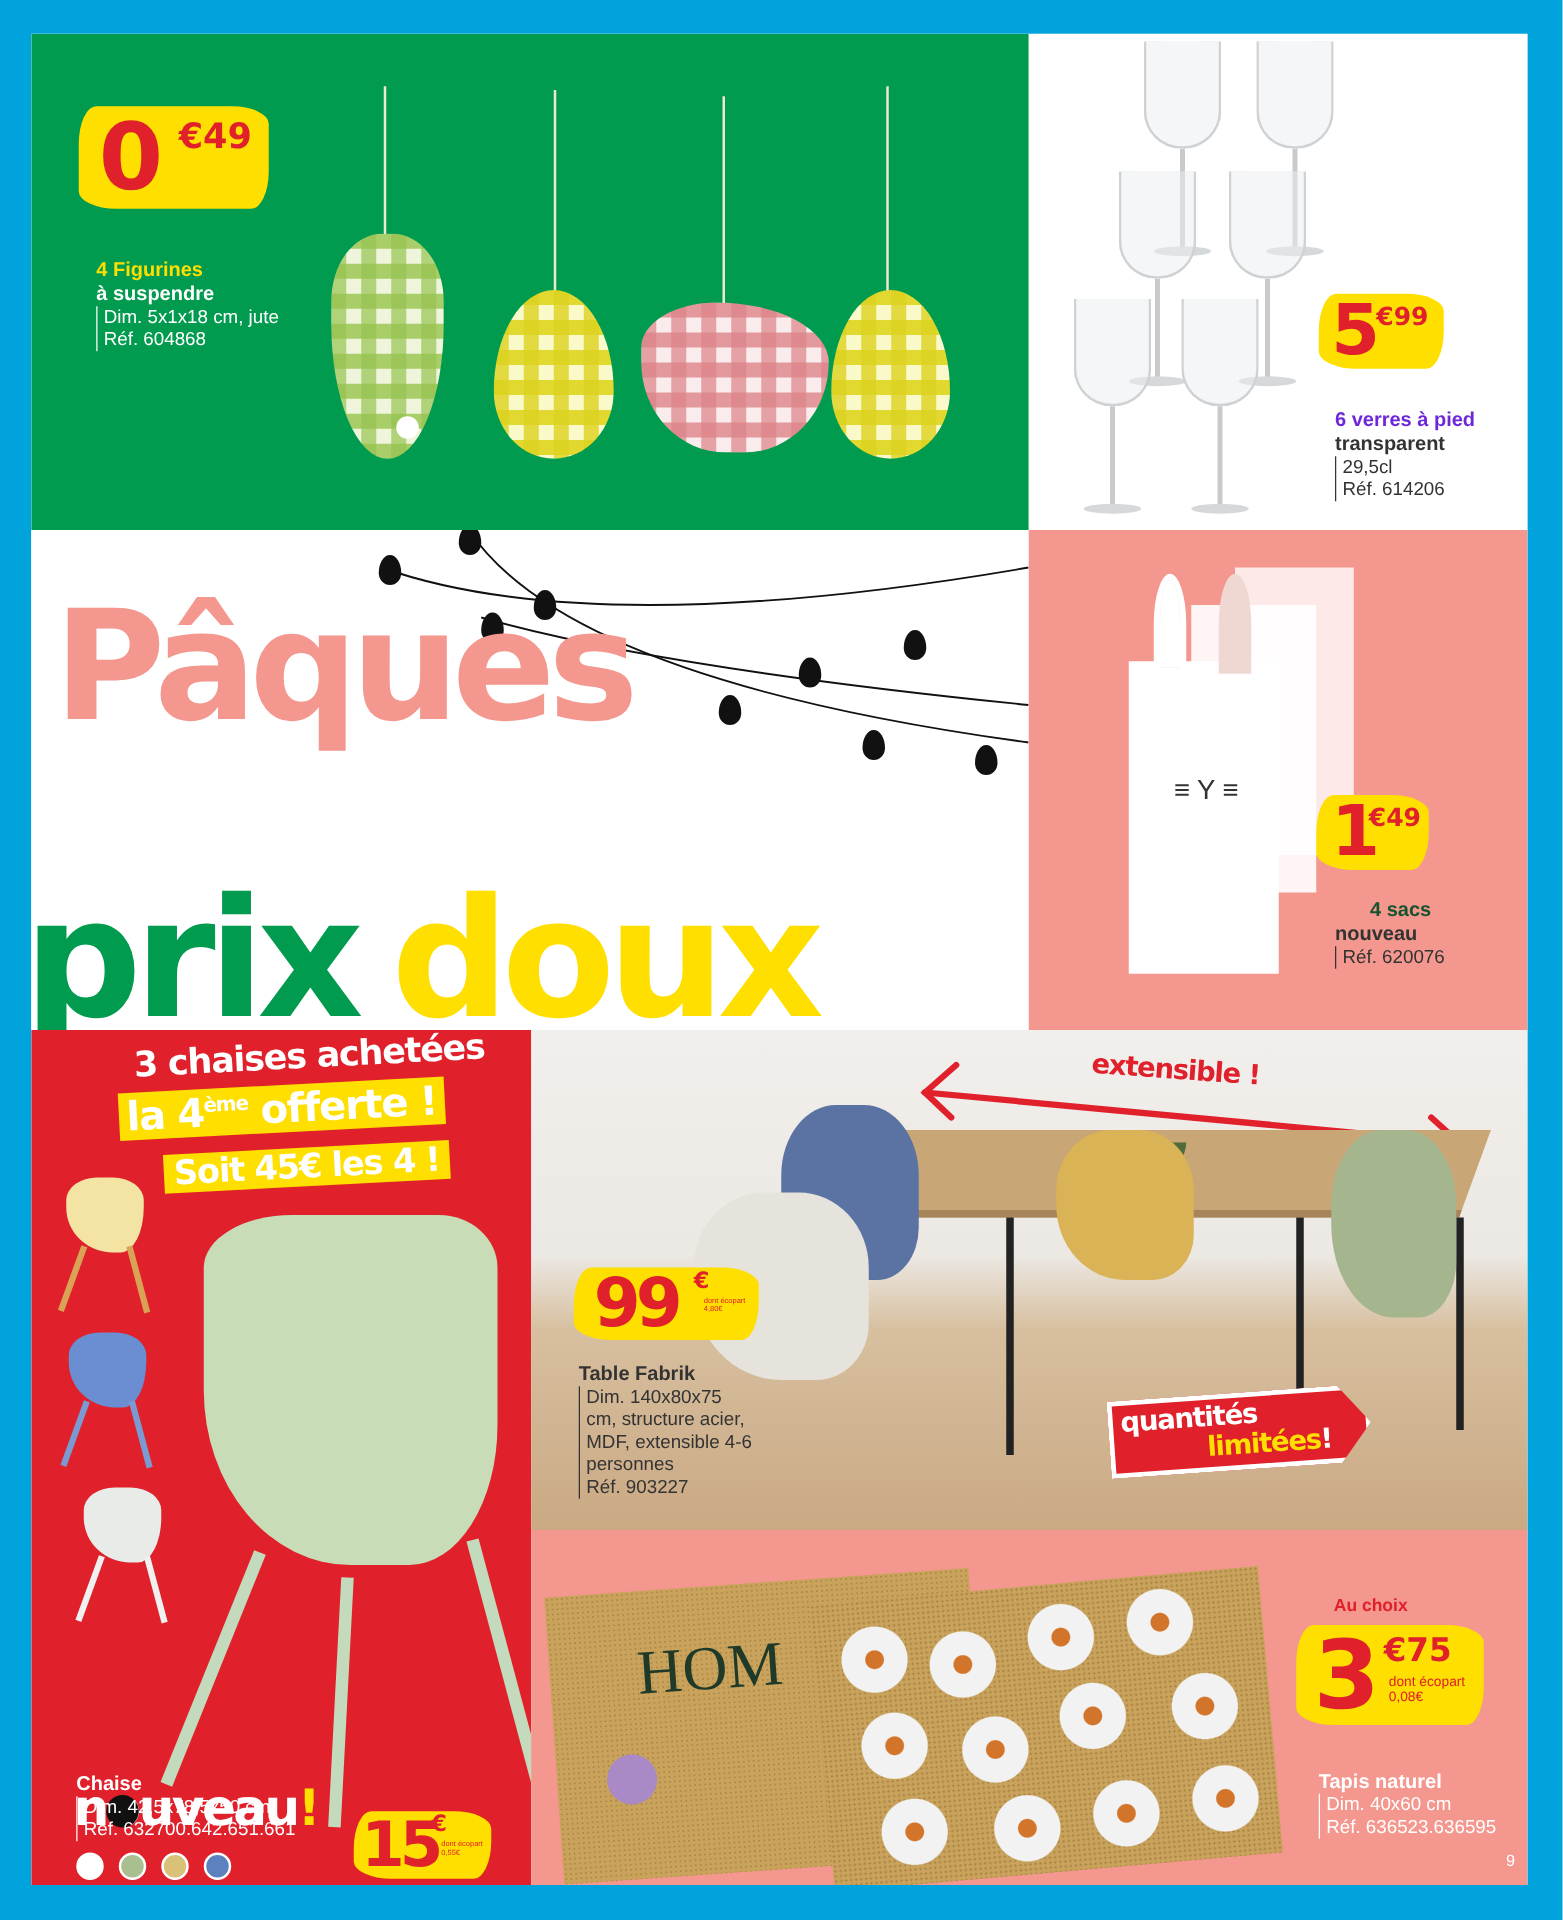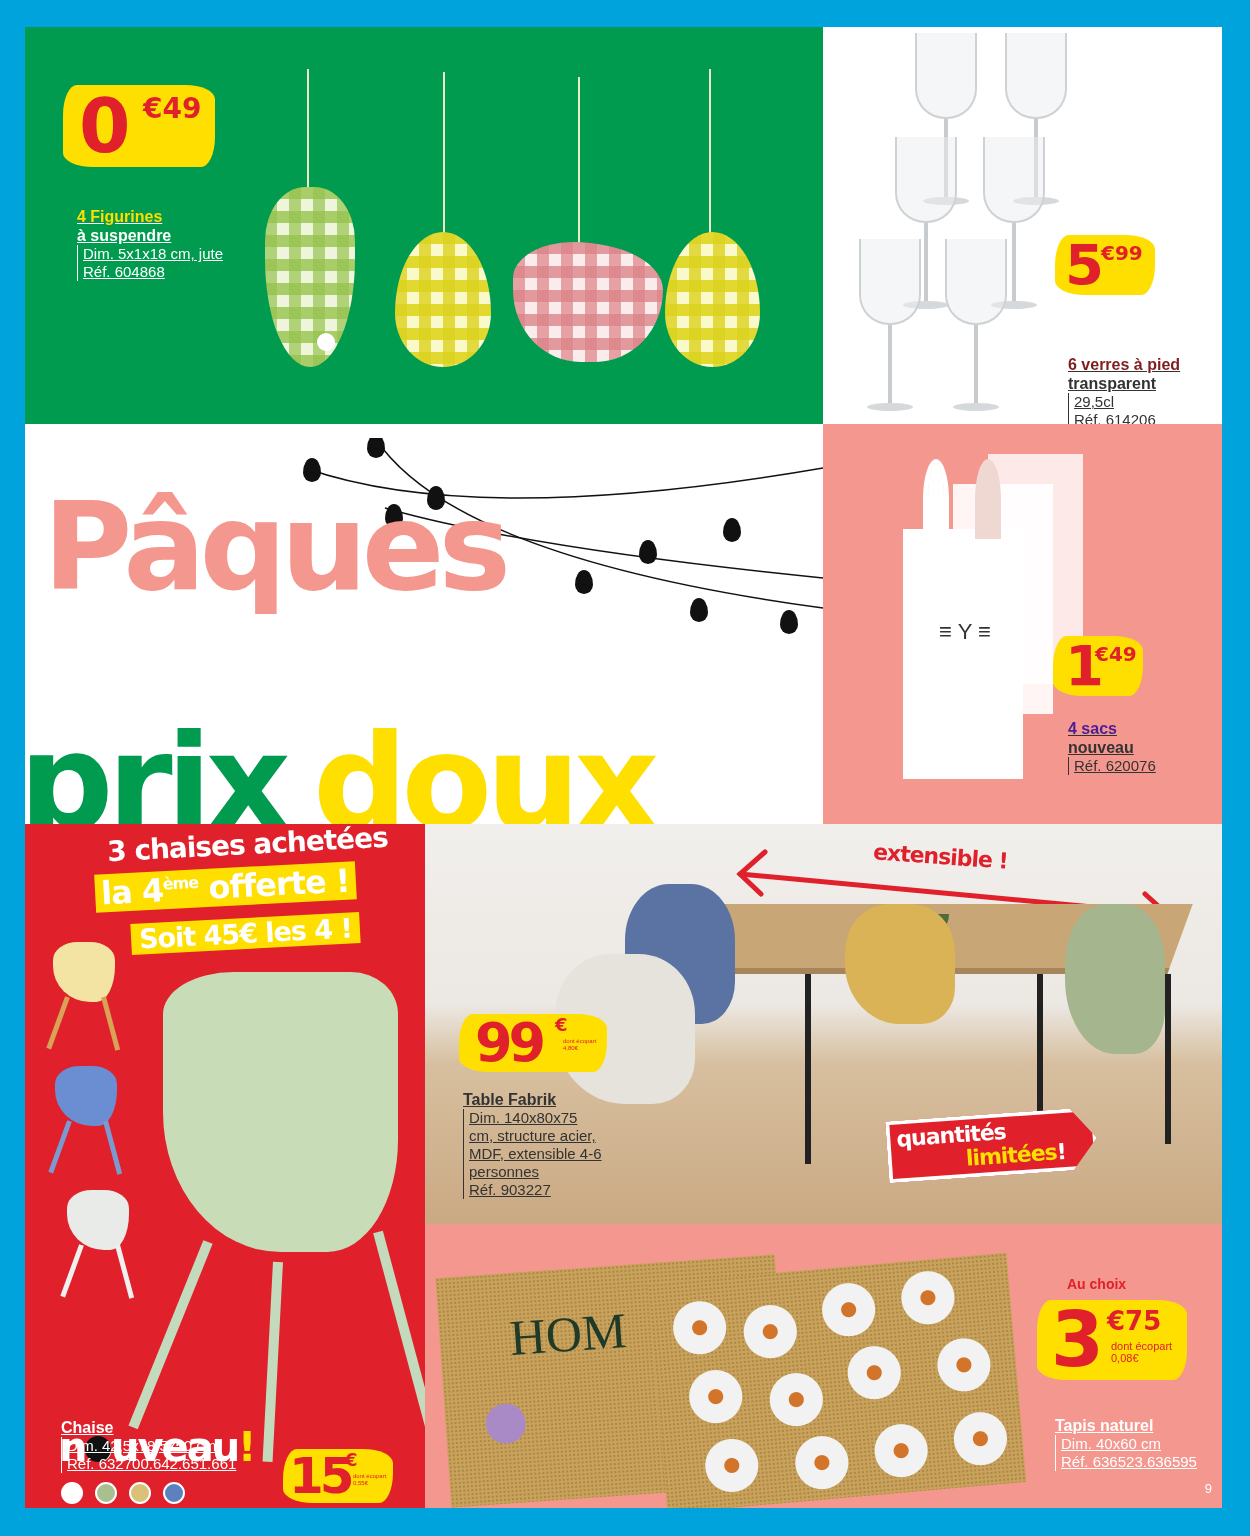--- a/index.html
+++ b/index.html
@@ -12,21 +12,21 @@
   .pink { background: #f4978e; }
   .red { background: #e0202a; }
   .photo { background: linear-gradient(180deg,#f1efec 0%,#ece8e3 45%,#d7bf9f 60%,#caa983 100%); }
 
   
   .tag { position: absolute; background: #ffdf00; border-radius: 14px 30px 14px 30px / 30px 14px 30px 14px; }
   .tag .big { position: absolute; font-weight: 900; color: #e0202a; font-family: "DejaVu Sans", sans-serif; letter-spacing: -4px; line-height: 1; }
   .tag .cents { position: absolute; font-weight: 800; color: #e0202a; font-family: "DejaVu Sans", sans-serif; line-height: 1; }
   .tag .eco { position: absolute; color: #e0202a; font-size: 6px; line-height: 1.1; }
 
-  .prod { position: absolute; line-height: 1.2; text-decoration: underline; }
+  .prod { position: absolute; line-height: 1.2; }
   .prod .t1 { font-weight: 700; font-size: 16px; }
   .prod .t2 { font-weight: 700; font-size: 16px; }
   .prod .det { border-left: 1.5px solid currentColor; padding-left: 5px; font-size: 15px; }
   .prod .ref { font-size: 15px; }
 
   .headline { position: absolute; font-family: "DejaVu Sans", sans-serif; font-weight: 900; letter-spacing: -6px; line-height: 1; }
   .bulb { position: absolute; width: 18px; height: 24px; background: #111; border-radius: 50% 50% 50% 50% / 60% 60% 40% 40%; }
 
   .glass { position: absolute; width: 62px; height: 180px; }
   .glass .bowl { position: absolute; left: 0; top: 0; width: 62px; height: 86px; border: 2px solid #cfd2d4; border-top: none; border-radius: 0 0 30px 30px; background: rgba(235,238,240,0.5); }
@@ -106,30 +106,30 @@
     <div class="glass" style="left:122px;top:212px;">
         <div class="bowl"></div>
         <div class="stem"></div>
         <div class="base"></div>
       </div>
     <div class="tag" style="left:232px;top:208px;width:100px;height:60px;">
       <span class="big" style="left:10px;top:2px;font-size:56px;">5</span>
       <span class="cents" style="left:46px;top:8px;font-size:20px;">€99</span>
     </div>
     <div class="prod" style="left:245px;top:300px;color:#333;">
-      <div class="t1" style="color:#7f1d1d;margin-top:28px;">6 verres à pied</div>
+      <div class="t1" style="color:#6d28d9;">6 verres à pied</div>
       <div class="t2">transparent</div>
       <div class="det">
         <div>29,5cl</div>
         <div class="ref">Réf. 614206</div>
       </div>
     </div>
   </div>
 
-  <div class="cell white" style="left:0;top:397px;width:798px;height:400px;margin-top:14px;">
+  <div class="cell white" style="left:0;top:397px;width:798px;height:400px;">
     <svg style="position:absolute;left:0;top:0;" width="798" height="400">
       <path d="M280 30 Q 450 90 798 30" stroke="#111" stroke-width="1.5" fill="none"></path>
       <path d="M350 0 Q 430 120 798 170" stroke="#111" stroke-width="1.5" fill="none"></path>
       <path d="M360 70 Q 500 110 798 140" stroke="#111" stroke-width="1.5" fill="none"></path>
     </svg>
     <div class="bulb" style="left:278px;top:20px;"></div>
     <div class="bulb" style="left:342px;top:-4px;"></div>
     <div class="bulb" style="left:402px;top:48px;"></div>
     <div class="bulb" style="left:360px;top:66px;"></div>
     <div class="bulb" style="left:550px;top:132px;"></div>
@@ -148,21 +148,21 @@
     <div style="position:absolute;left:80px;top:105px;width:120px;height:250px;background:#fff;">
       <div style="position:absolute;left:20px;top:-70px;width:26px;height:80px;border-radius:50% 50% 0 0;background:#fff;border:5px solid #fff;box-shadow:inset 0 0 0 8px #fff;background-color:#efd8d2;"></div>
       <div style="position:absolute;left:72px;top:-70px;width:26px;height:80px;border-radius:50% 50% 0 0;background-color:#efd8d2;"></div>
       <div style="position:absolute;left:22px;top:90px;width:80px;text-align:center;font-size:22px;color:#333;">≡ Y ≡</div>
     </div>
     <div class="tag" style="left:230px;top:212px;width:90px;height:60px;">
       <span class="big" style="left:12px;top:2px;font-size:56px;">1</span>
       <span class="cents" style="left:42px;top:8px;font-size:20px;">€49</span>
     </div>
     <div class="prod" style="left:245px;top:295px;color:#333;">
-      <div class="t1" style="color:#4c1d95;">4 sacs</div>
+      <div class="t1" style="color:#14532d;margin-left:28px;">4 sacs</div>
       <div class="t2">nouveau</div>
       <div class="det">
         <div class="ref">Réf. 620076</div>
       </div>
     </div>
   </div>
 
   <div class="cell red" style="left:0;top:797px;width:400px;height:684px;">
     <div style="position:absolute;left:82px;top:4px;color:#fff;font-weight:900;font-size:28px;font-family:'DejaVu Sans',sans-serif;transform:rotate(-3deg);letter-spacing:-1px;">3 chaises achetées</div>
     <div style="position:absolute;left:70px;top:44px;background:#ffdf00;padding:0 6px;color:#fff;font-weight:900;font-size:32px;font-family:'DejaVu Sans',sans-serif;transform:rotate(-3deg);letter-spacing:-1px;">

